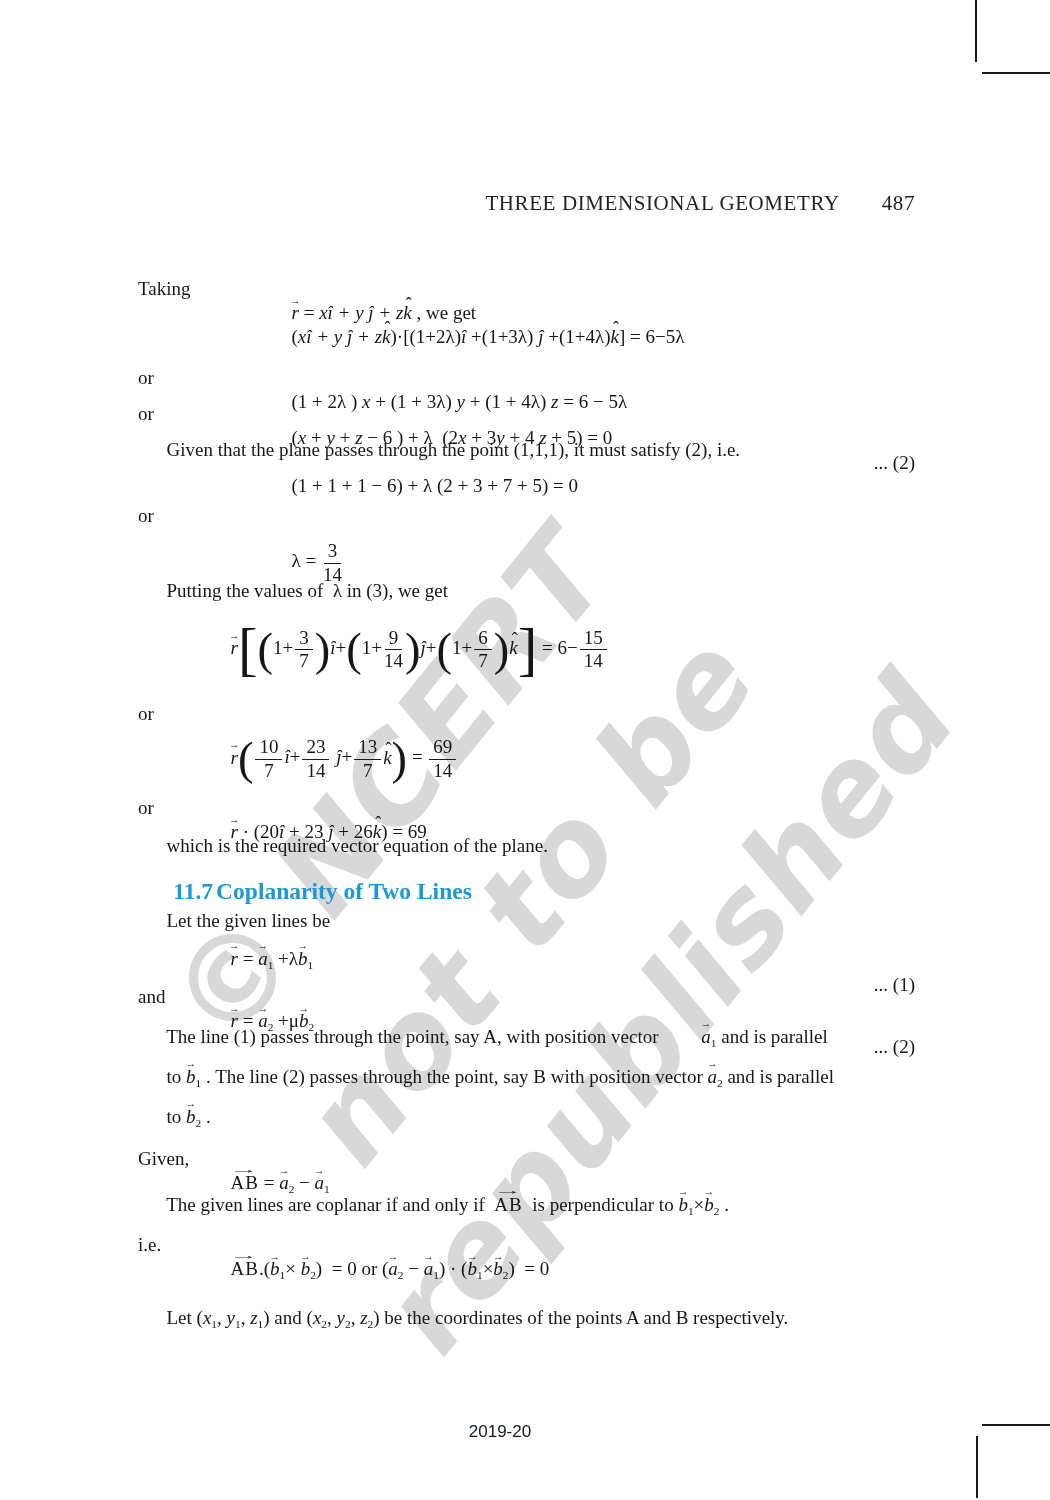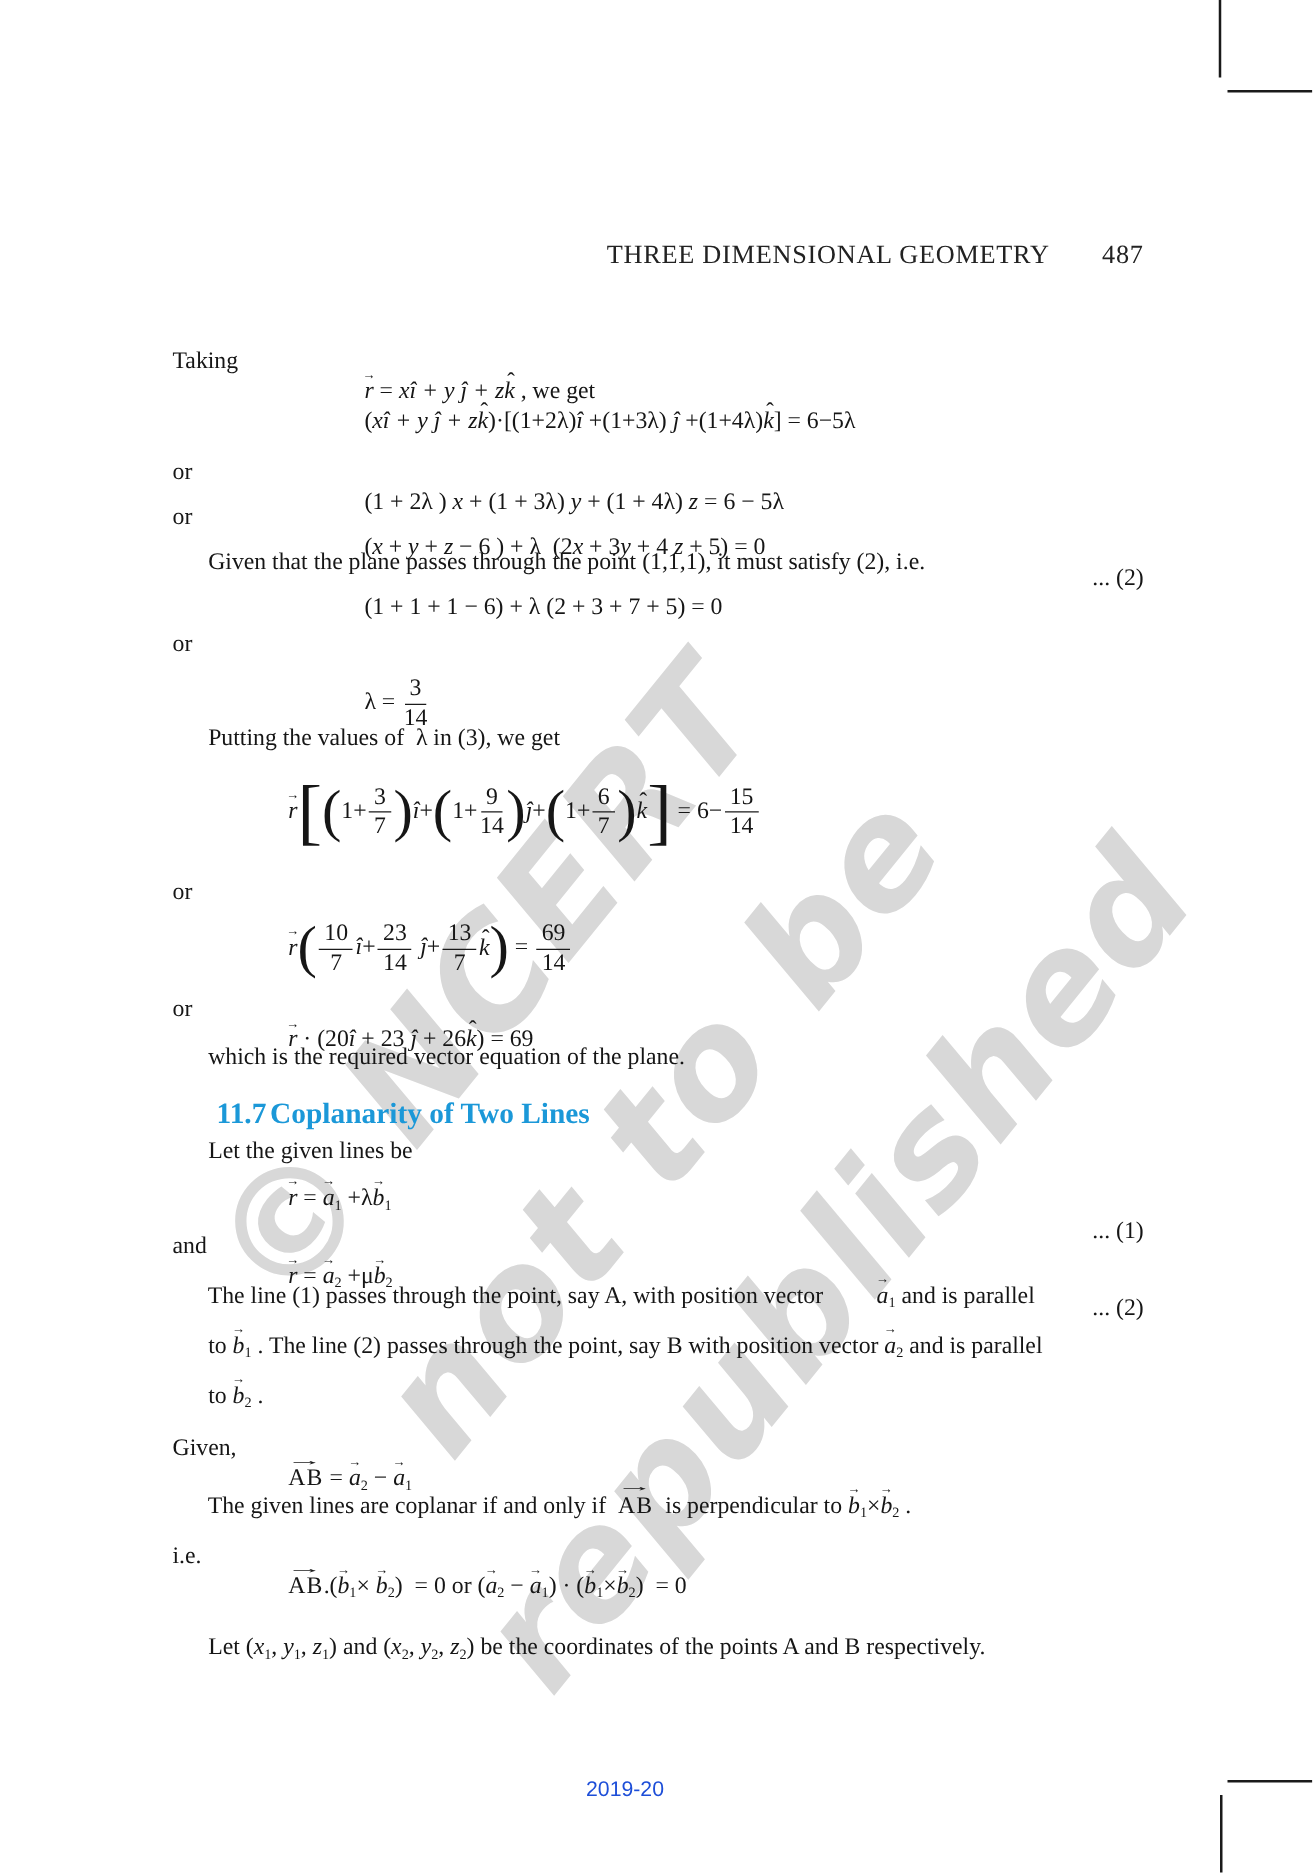--- a/index.html
+++ b/index.html
@@ -49,21 +49,21 @@
   
   .frac { display:inline-flex; flex-direction:column; align-items:center;
           vertical-align:middle; line-height:1.08; margin:0 2px;
           text-align:center; }
   .fn { display:block; padding:0 4px 1px; border-bottom:1.5px solid #1a1a1a; }
   .fd { display:block; padding-top:1px; }
   .pr { font-size:2.45em; line-height:0; vertical-align:middle; }
   .br { font-size:3.1em; line-height:0; vertical-align:middle; }
   .footer { position:absolute; top:1422px; left:0; width:1000px;
             text-align:center; font-family:"Liberation Sans","DejaVu Sans",sans-serif;
-            font-size:17px; color:#1d4ed8; }
+            font-size:17px; color:#0f172a; }
 </style>
 </head>
 <body>
 
 <div class="page">
 
   <div class="wm">
     <div>© NCERT</div>
     <div>not to be republished</div>
   </div>

